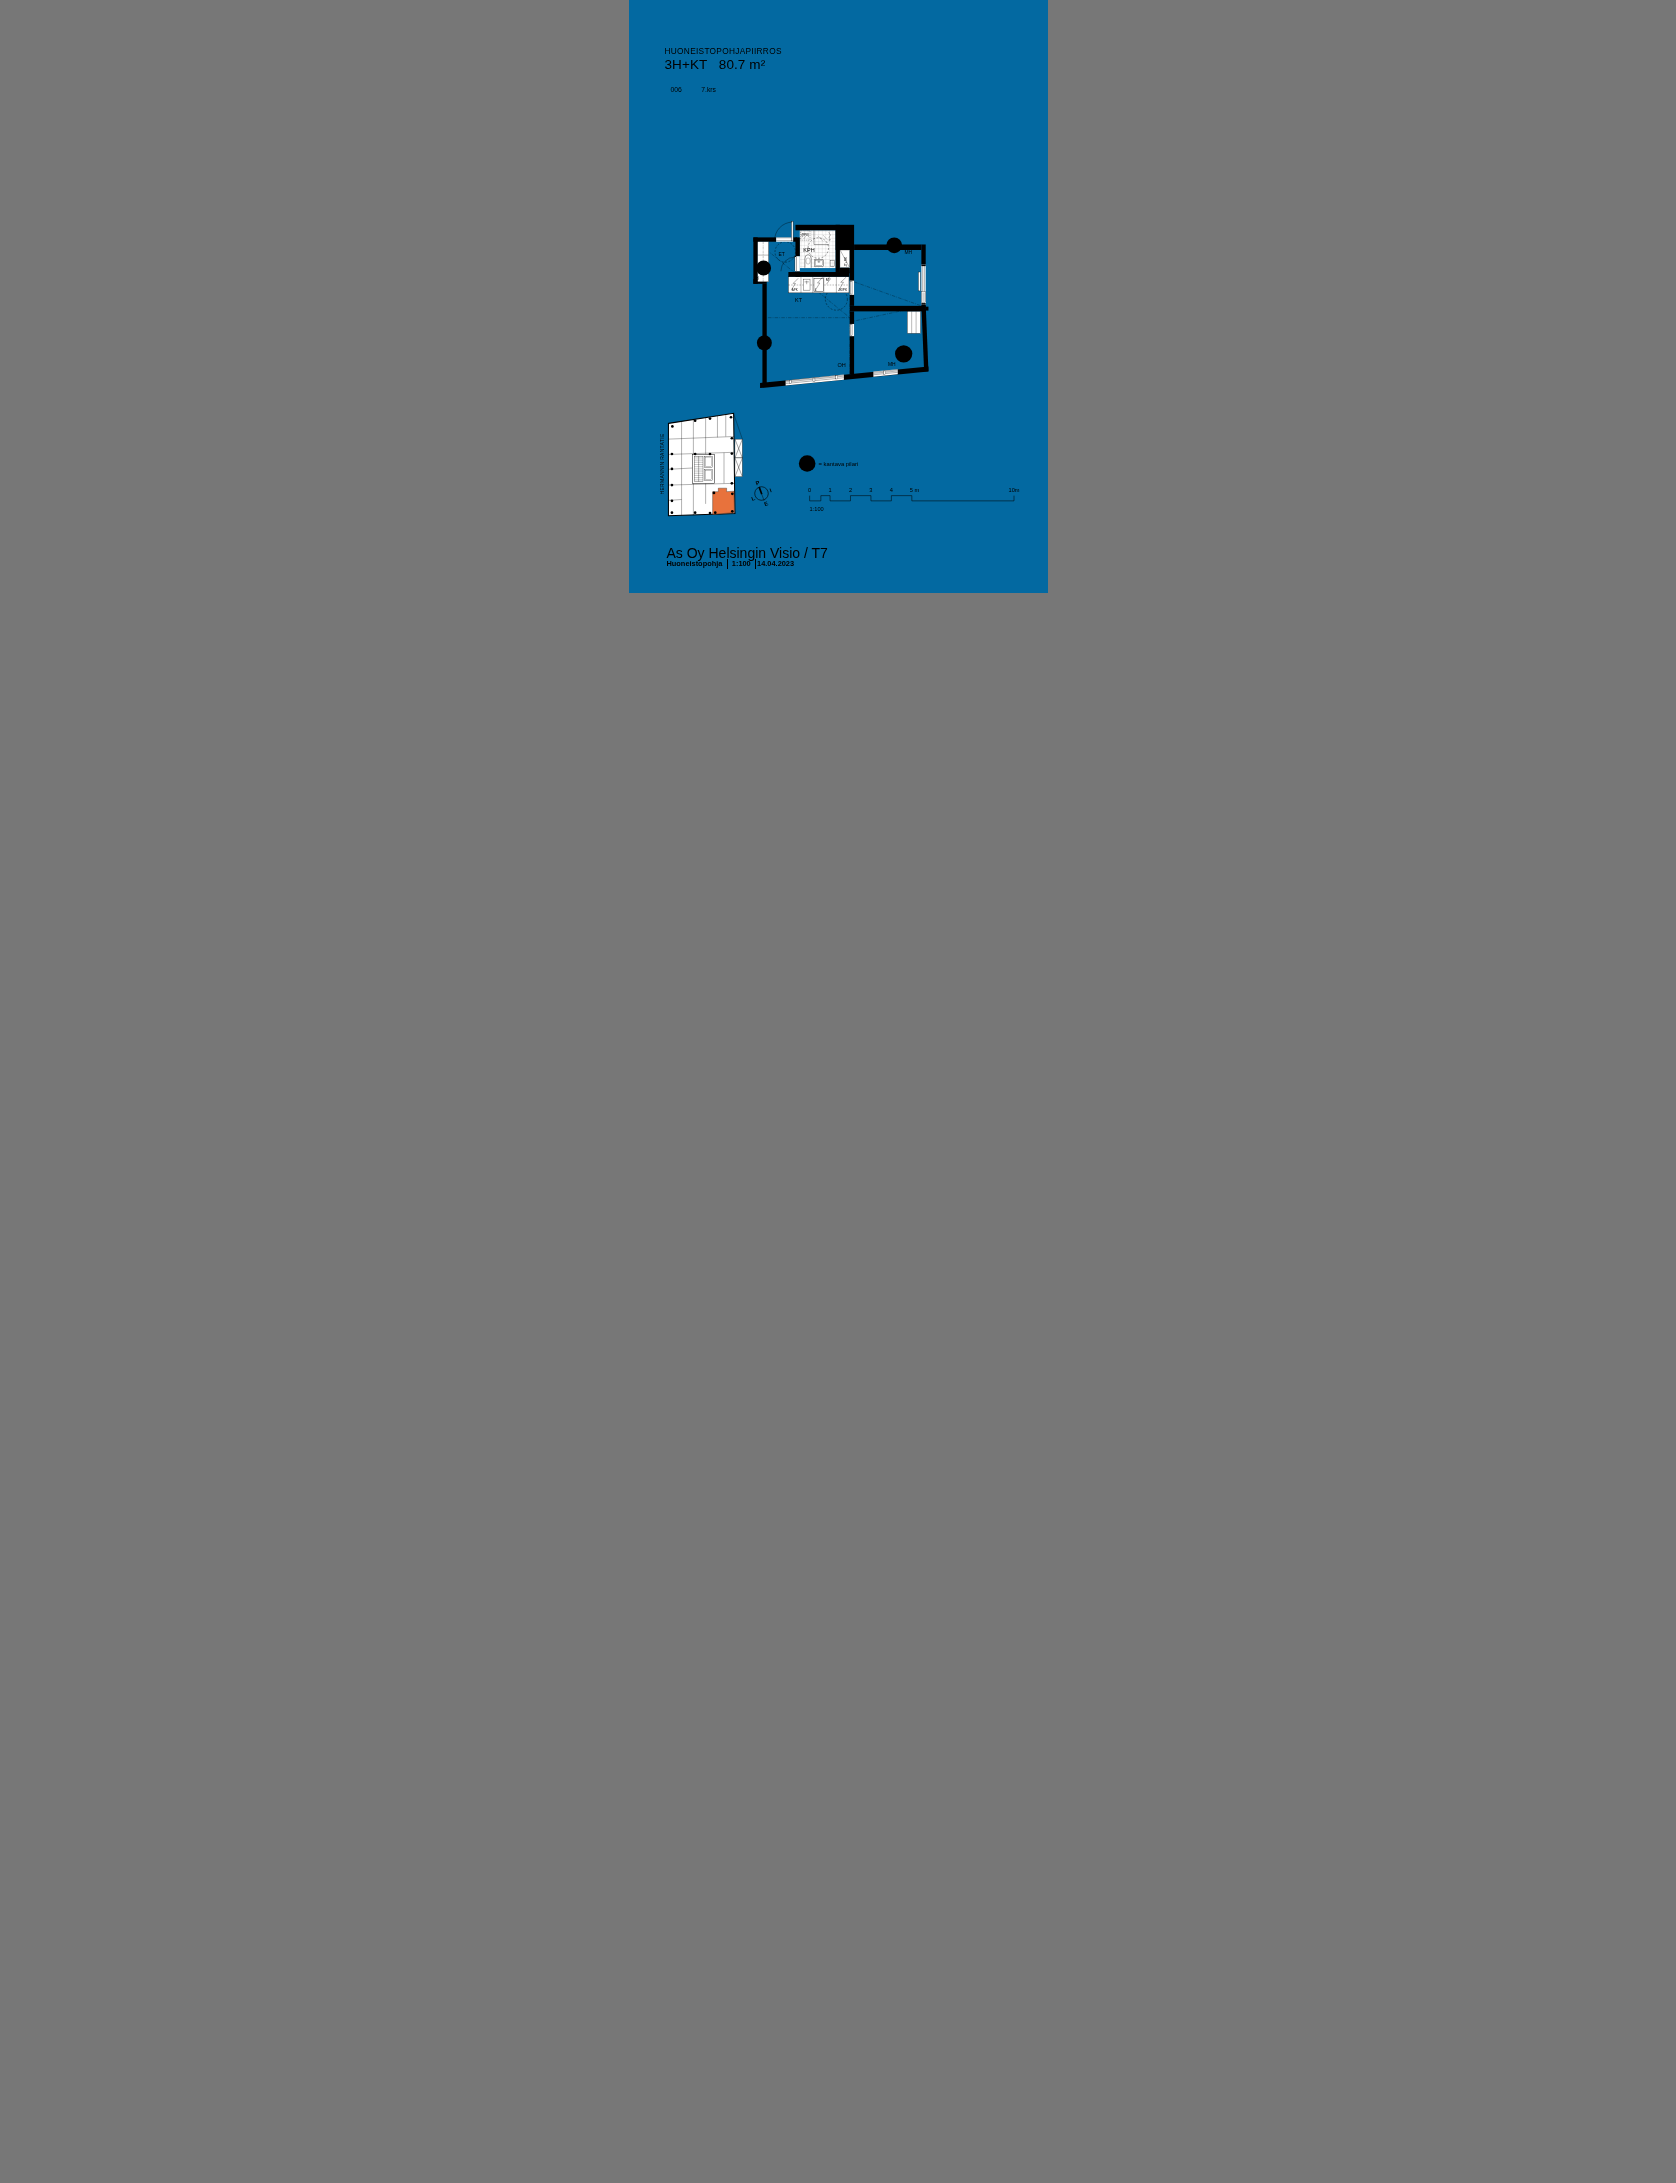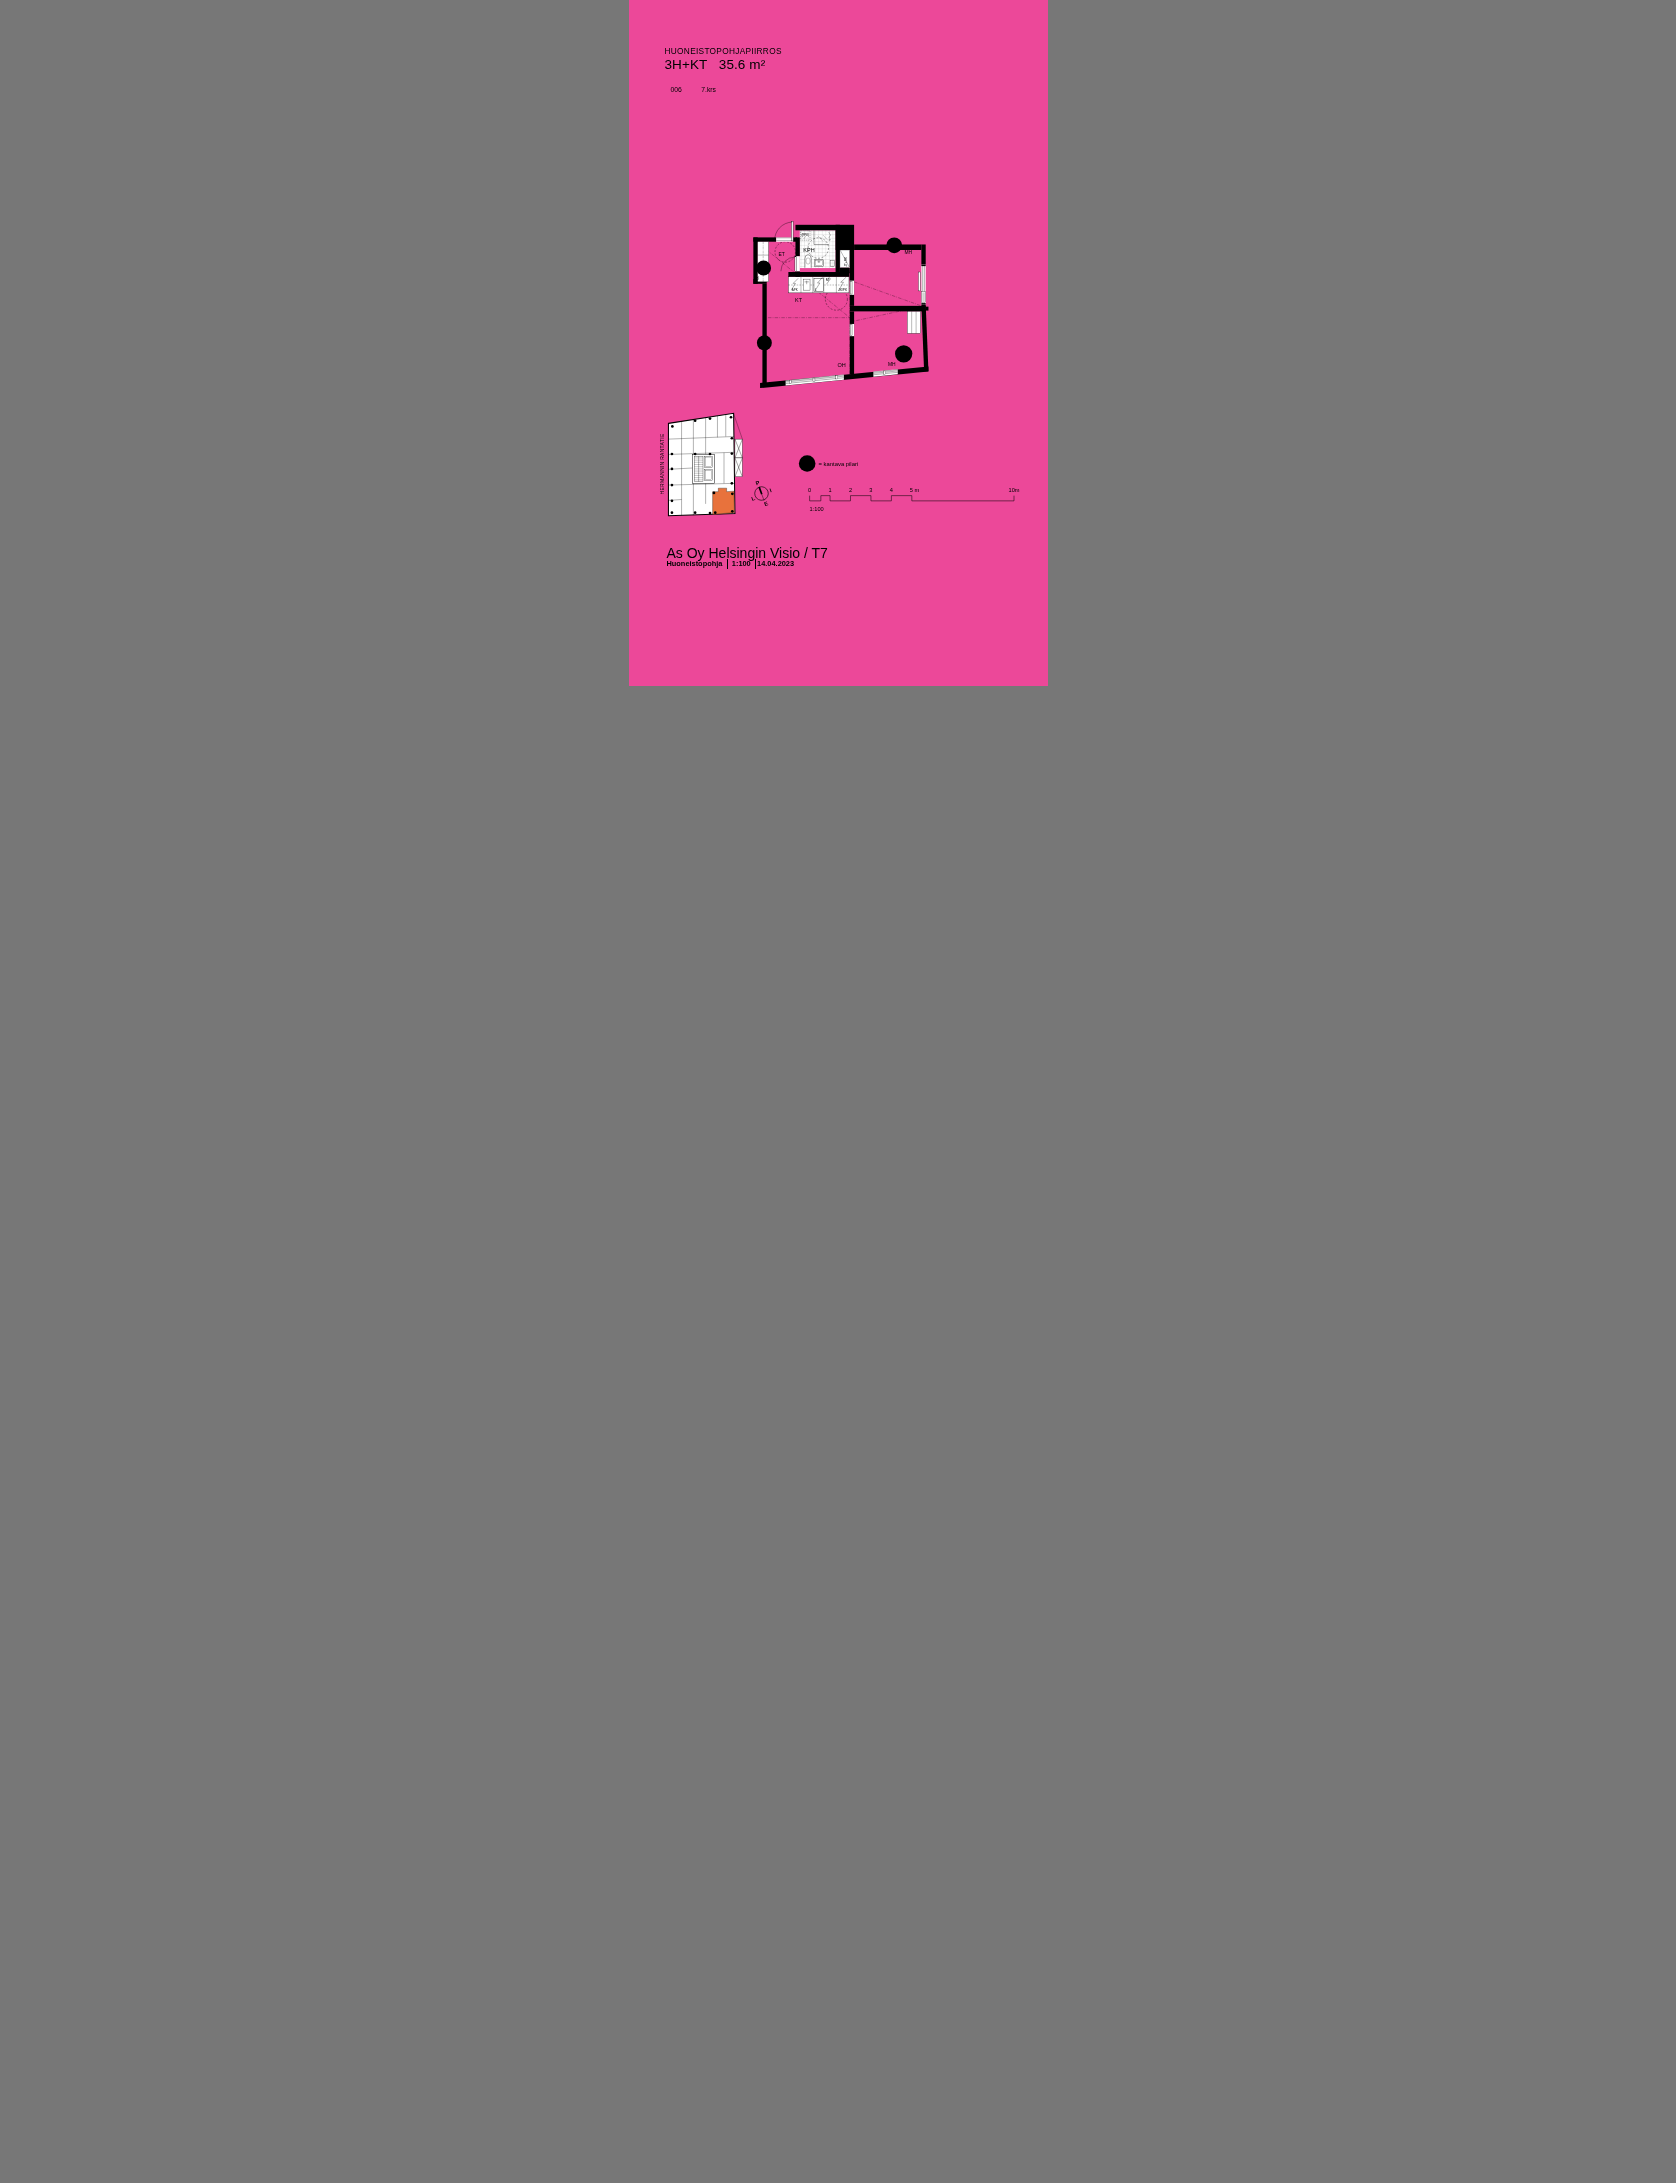--- a/index.html
+++ b/index.html
@@ -1,16 +1,16 @@
 <!DOCTYPE html>
 <html style="font-size:7px"><head>
 <meta charset="utf-8">
 <style>
   html,body{margin:0;padding:0;background:#777;}
-  .page{position:relative;width:419px;height:686px;background:#ec4899;margin:0 auto;
+  .page{position:relative;width:419px;height:593px;background:#0369a1;margin:0 auto;
         font-family:"Liberation Sans",sans-serif;color:#000;overflow:hidden;}
   .abs{position:absolute;}
   .t1{left:36px;top:46px;font-size:8.3px;letter-spacing:0.3px;}
   .t2{left:36px;top:57px;font-size:13.5px;letter-spacing:0.1px;}
   .t2 .gap{display:inline-block;width:11.4px;}
   .t3{left:42px;top:86px;font-size:6.8px;}
   .t3 .flr{margin-left:17.5px;}
   svg{display:block;overflow:visible;}
   svg text{font-family:"Liberation Sans",sans-serif;fill:#000;}
   .street{left:-15px;top:461px;width:96px;transform:rotate(-90deg);
@@ -21,21 +21,21 @@
   .vbar{display:inline-block;width:0.7px;height:9.6px;background:#000;margin:0 4.4px;}
   .vbar.tight{margin-right:1.3px;}
 </style>
 </head>
 <body>
 
 <div class="page">
 
   <div class="abs t1">HUONEISTOPOHJAPIIRROS</div>
   <div class="abs t2">
-    <span>3H+KT</span><span class="gap"></span><span>35.6 m²</span>
+    <span>3H+KT</span><span class="gap"></span><span>80.7 m²</span>
   </div>
   <div class="abs t3">
     <span>006</span>
     <span class="flr">7.krs</span>
   </div>
 
   <svg class="abs" style="left:122px;top:213px;" width="181" height="181" viewBox="0 0 460 460">
     <defs>
       <pattern id="tiles" width="9" height="9" patternUnits="userSpaceOnUse">
         <path d="M9,0 H0 V9" fill="none" stroke="#000" stroke-width="0.35"></path>

